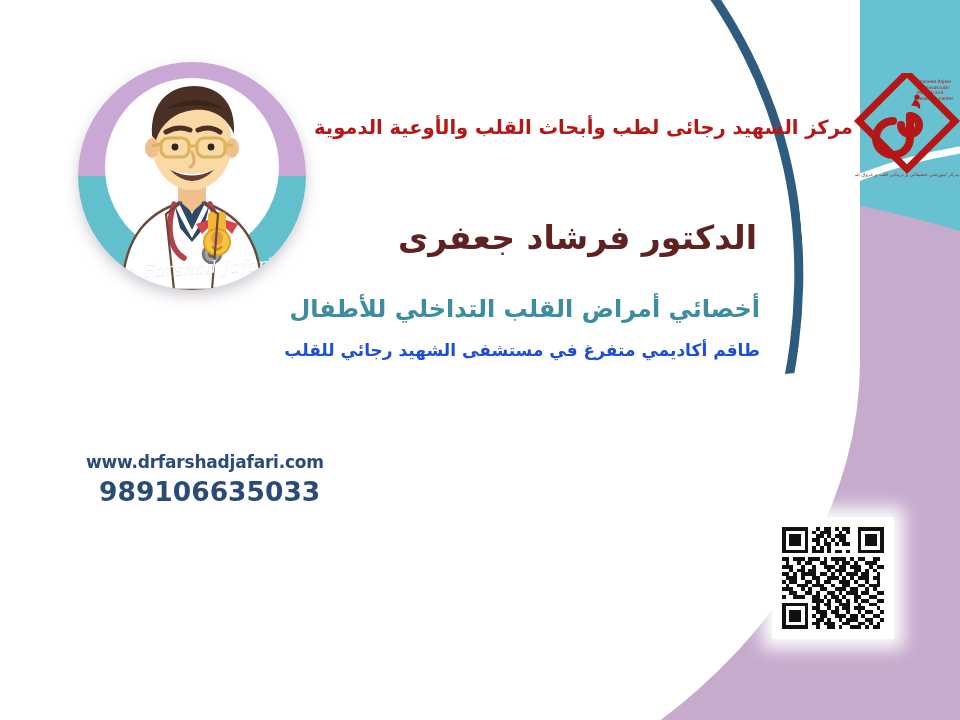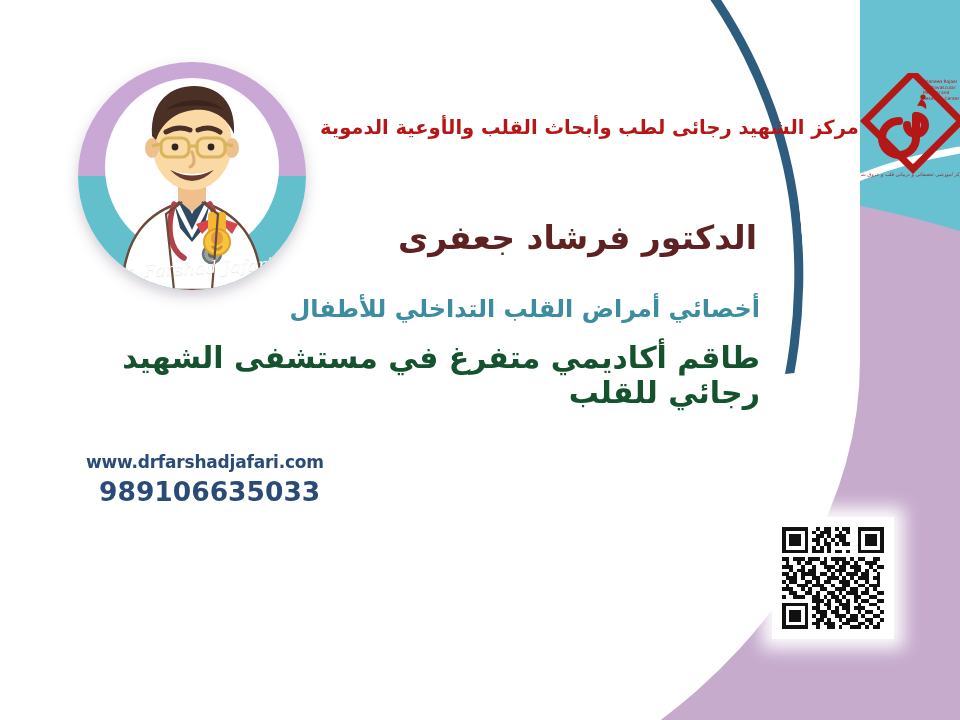--- a/index.html
+++ b/index.html
@@ -94,21 +94,21 @@
     display:flex;align-items:center;justify-content:flex-end;
     direction:rtl;
   }
   .org-name{
     color:#b51616;
     font-size:19.5px;
     font-weight:bold;
     letter-spacing:-0.2px;
     white-space:nowrap;
     text-align:right;
-    margin-left:20px;
+    margin-left:14px;
     font-family:"DejaVu Sans","Liberation Sans",sans-serif;
   }
 
   .logo-mark{position:relative;width:108px;height:108px;flex:0 0 108px;}
   .logo-caption{
     position:absolute;left:2px;bottom:4px;width:104px;
     text-align:center;color:#8c1717;font-size:5px;line-height:1.1;
     transform:skewX(-6deg);opacity:.85;white-space:nowrap;overflow:hidden;
   }
   .logo-en{
@@ -148,21 +148,21 @@
     font-family:"DejaVu Sans","Liberation Sans",sans-serif;
   }
   .specialty{
     position:absolute;left:140px;top:295px;width:620px;
     direction:rtl;
     color:#3b8d9f;font-size:24px;font-weight:bold;
   }
   .affiliation{
     position:absolute;left:80px;top:340px;width:680px;
     text-align:right;direction:rtl;
-    color:#14532d;font-size:30px;font-weight:bold;
+    color:#1d4ed8;font-size:17px;font-weight:bold;
   }
 
   
   .contact{
     position:absolute;left:86px;top:452px;
     color:#2a4a78;
     font-family:"DejaVu Sans","Liberation Sans",sans-serif;
   }
   .website{font-size:17px;font-weight:bold;letter-spacing:-.2px;}
   .phone{font-size:26.5px;font-weight:bold;margin-top:4px;margin-left:13px;}

